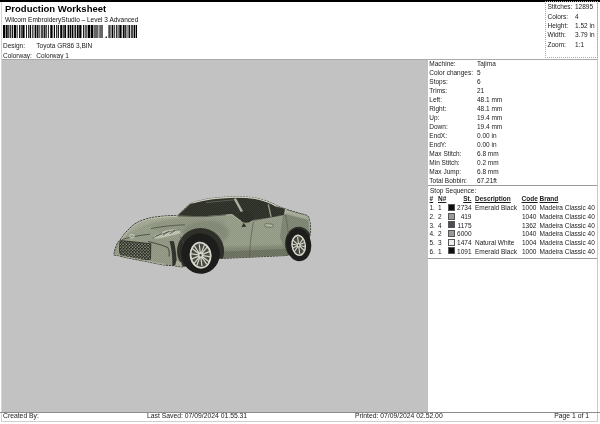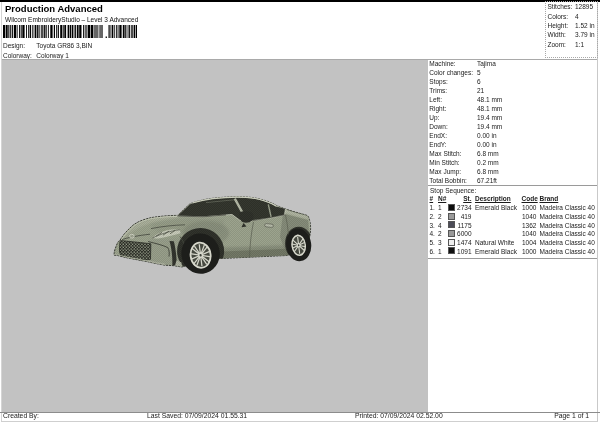--- a/index.html
+++ b/index.html
@@ -10,21 +10,21 @@
 </style>
 </head>
 <body>
 
   <div class="abs" style="left:0;top:0;width:600px;height:2px;background:#000;"></div>
 
   <div class="abs" style="left:1px;top:2px;width:1px;height:419px;background:#d4d4d4;"></div>
   <div class="abs" style="left:597px;top:2px;width:1px;height:419px;background:#c9c9c9;"></div>
   <div class="abs" style="left:1px;top:420.5px;width:597px;height:1px;background:#cfcfcf;"></div>
 
-  <div class="abs" style="left:5px;top:2.5px;font-size:9.5px;line-height:11px;font-weight:bold;color:#000;">Production Advanced</div>
+  <div class="abs" style="left:5px;top:2.5px;font-size:9.5px;line-height:11px;font-weight:bold;color:#000;">Production Worksheet</div>
   <div class="abs" style="left:5px;top:15.8px;font-size:6.5px;line-height:7.5px;color:#111;">Wilcom EmbroideryStudio – Level 3 Advanced</div>
 
   <svg class="abs" style="left:3px;top:24.5px;" width="137" height="13" viewBox="0 0 137 13">
     <rect x="0.00" y="0" width="2.3" height="13" fill="#000"></rect>
     <rect x="2.90" y="0" width="1.8" height="13" fill="#000"></rect>
     <rect x="5.30" y="0" width="1.1" height="13" fill="#000"></rect>
     <rect x="7.20" y="0" width="1.1" height="13" fill="#000"></rect>
     <rect x="9.10" y="0" width="0.9" height="13" fill="#000"></rect>
     <rect x="10.80" y="0" width="2.3" height="13" fill="#000"></rect>
     <rect x="13.70" y="0" width="0.9" height="13" fill="#000"></rect>

